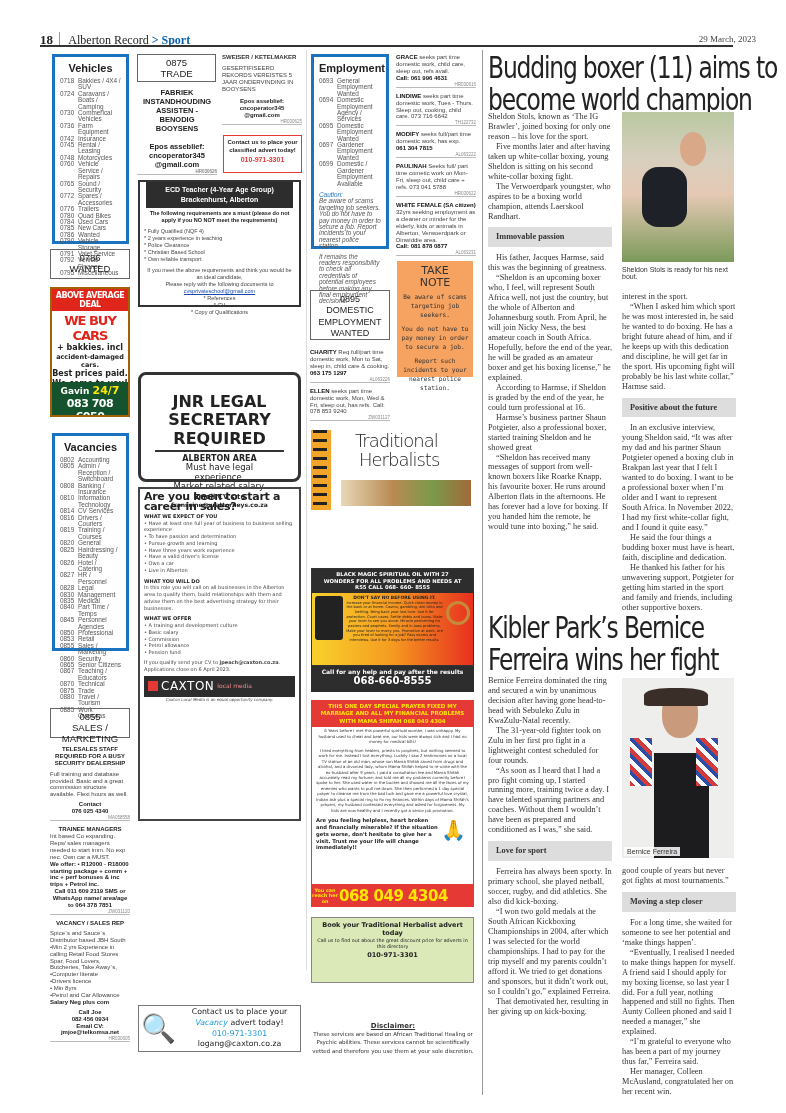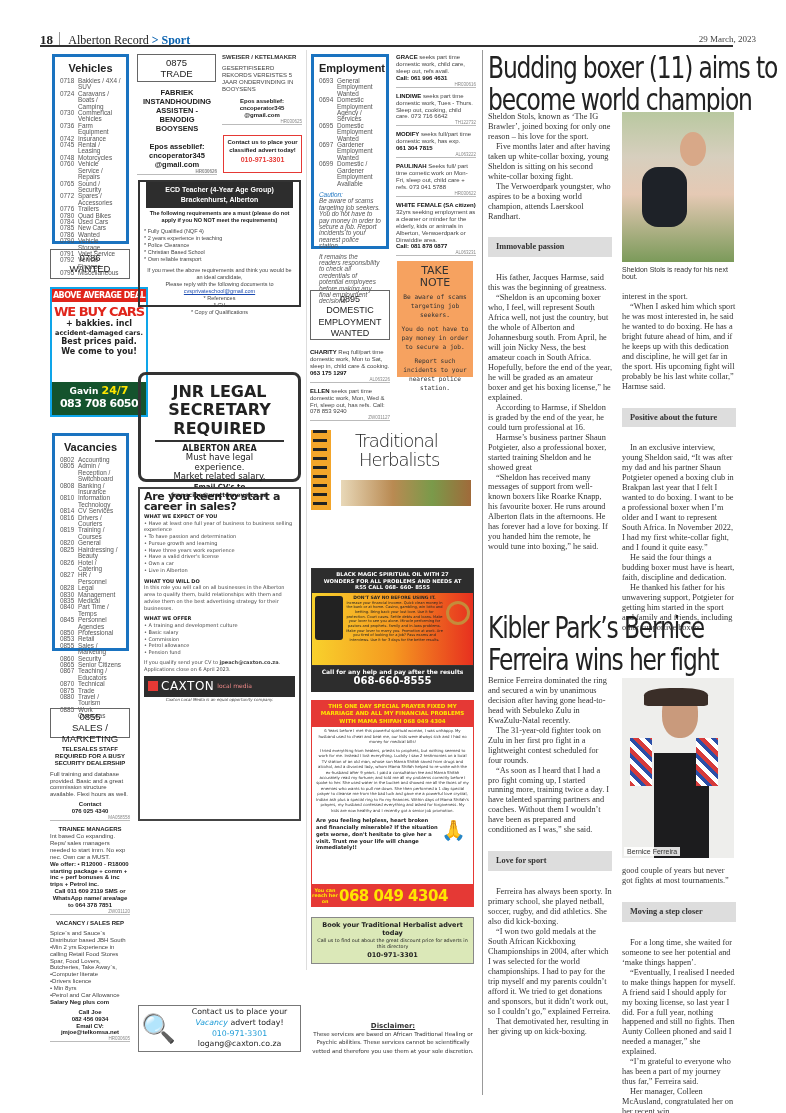--- a/index.html
+++ b/index.html
@@ -13,21 +13,21 @@
 .idx{border:3px solid #1a73c0;padding:4px 5px;font-size:6.4px;color:#555;line-height:1.0}
 .idx h3{font-size:11px;text-align:center;color:#222;margin:2px 0 4px}
 .idx .r{display:flex}
 .idx .r .c{width:18px;flex:none}
 .box{border:1px solid #666;text-align:center;font-family:"Liberation Sans Narrow","Liberation Sans",sans-serif;font-size:9.5px;line-height:1.15;padding:3px;color:#222}
 .sm{font-size:6px;line-height:1.15;color:#444}
 .sm b{color:#111}
 .ref{text-align:right;font-size:4.5px;color:#888;border-bottom:1px solid #bbb;margin-bottom:5px}
 .body{font-family:"Liberation Serif",serif;font-size:8.3px;line-height:1.2;color:#333}
 .body p{text-indent:8px}
-.subh{background:#ddd;font-family:"Liberation Serif",serif;font-weight:bold;font-size:8.3px;padding:5px 8px;margin:16px 0}
+.subh{background:#ddd;font-family:"Liberation Serif",serif;font-weight:bold;font-size:8.3px;padding:5px 8px;margin:6px 0}
 .headline{font-family:"DejaVu Sans",sans-serif;font-weight:normal;letter-spacing:-1.5px;transform:scaleX(0.78);transform-origin:left top;white-space:nowrap;color:#222}
 .photo{background:#889;overflow:hidden}
 .cap{font-size:7px;color:#333}
 </style>
 </head>
 <body>
 
 <div class="abs hdr">
  <span class="pg">18</span>
  <span>Alberton Record</span>
@@ -117,21 +117,21 @@
         <span>Miscellaneous</span>
       </div>
     </div>
 </div>
 
 <div class="abs box" style="left:50px;top:249px;width:80px;height:30px">
  <div>0786</div>
  <div>WANTED</div>
 </div>
 
-<div class="abs" style="left:50px;top:287px;width:98px;height:130px;background:#fff;border:2px solid #0ea5e9;overflow:hidden;text-align:center;font-family:'DejaVu Sans',sans-serif">
+<div class="abs" style="left:50px;top:287px;width:80px;height:130px;background:#fff;border:2px solid #a16207;overflow:hidden;text-align:center;font-family:'DejaVu Sans',sans-serif">
  <div style="background:#e0251b;color:#fff;font-weight:bold;font-size:8px;letter-spacing:-0.5px;padding:2px 0">ABOVE AVERAGE DEAL</div>
  <div style="color:#e0251b;font-weight:bold;font-size:13px;letter-spacing:-1px;margin-top:2px">WE BUY CARS</div>
  <div style="font-size:8px;font-weight:bold;line-height:1.25">
   <div>+ bakkies. incl</div>
   <div style="font-size:6.5px">accident-damaged cars.</div>
   <div>Best prices paid.</div>
   <div>We come to you!</div>
  </div>
  <div style="position:absolute;bottom:0;left:0;right:0;height:33px;background:#14532d;color:#fff;font-weight:bold">
   <div style="font-size:9px;margin-top:2px"><span>Gavin</span> <span style="color:#ffe600;font-size:11px">24/7</span></div>
@@ -324,21 +324,21 @@
   <div style="color:#1a4ab0;text-decoration:underline">cvsprivateschool@gmail.com</div>
   <div id="ecd-docs">
         <div>* References</div>
         <div>* CV</div>
         <div>* Copy of Qualifications</div>
       </div>
  </div>
 </div>
 
 <div class="abs" style="left:138px;top:372px;width:163px;height:110px;border:3px solid #333;border-radius:8px;text-align:center;font-family:'DejaVu Sans',sans-serif">
- <div style="font-weight:bold;font-size:16px;line-height:1.15;margin-top:8px;color:#222">
+ <div style="font-weight:bold;font-size:16px;line-height:1.15;margin-top:18px;color:#222">
   <div>JNR LEGAL</div>
   <div>SECRETARY</div>
   <div>REQUIRED</div>
  </div>
  <div style="height:2px;background:#333;margin:2px 14px"></div>
  <div style="font-weight:bold;font-size:8px">ALBERTON AREA</div>
  <div style="font-size:8.5px;line-height:1.1">
   <div>Must have legal</div>
   <div>experience.</div>
   <div>Market related salary.</div>
@@ -483,21 +483,21 @@
  <div style="display:flex;text-align:left;padding:2px 4px;font-weight:bold;font-size:5.2px;line-height:1.3;color:#222">
   <div style="flex:1">Are you feeling helpless, heart broken and financially miserable? If the situation gets worse, don't hesitate to give her a visit. Trust me your life will change immediately!!</div>
   <div style="width:30px;font-size:20px;text-align:center;color:#555">🙏</div>
  </div>
 </div>
 <div class="abs" style="left:311px;top:885px;width:163px;height:22px;background:#e53935;display:flex;align-items:center;font-family:'DejaVu Sans',sans-serif;font-weight:bold">
  <div style="width:28px;color:#ffe600;font-size:4.8px;text-align:center;line-height:1.15">You can reach her on</div>
  <div style="flex:1;color:#ffe600;font-size:15px;letter-spacing:-0.5px">068 049 4304</div>
 </div>
 
-<div class="abs" style="left:311px;top:917px;width:163px;height:47px;background:#dbe8b8;border:1px solid #888;text-align:center;font-family:'DejaVu Sans',sans-serif;color:#222;padding:3px">
+<div class="abs" style="left:311px;top:917px;width:163px;height:66px;background:#dbe8b8;border:1px solid #888;text-align:center;font-family:'DejaVu Sans',sans-serif;color:#222;padding:3px">
  <div style="font-weight:bold;font-size:6.5px;line-height:1.3">Book your Traditional Herbalist advert today</div>
  <div style="font-size:4.8px;line-height:1.35">Call us to find out about the great discount price for adverts in this directory</div>
  <div style="font-weight:bold;font-size:6.5px">010-971-3301</div>
 </div>
 
 <div class="abs" style="left:308px;top:1022px;width:170px;text-align:center;font-family:'DejaVu Sans',sans-serif;color:#333">
  <div style="font-weight:bold;font-size:7px;text-decoration:underline">Disclaimer:</div>
  <div style="font-size:5.5px;line-height:1.5">These services are based on African Traditional Healing or Psychic abilities. These services cannot be scientifically vetted and therefore you use them at your sole discretion.</div>
 </div>
 

